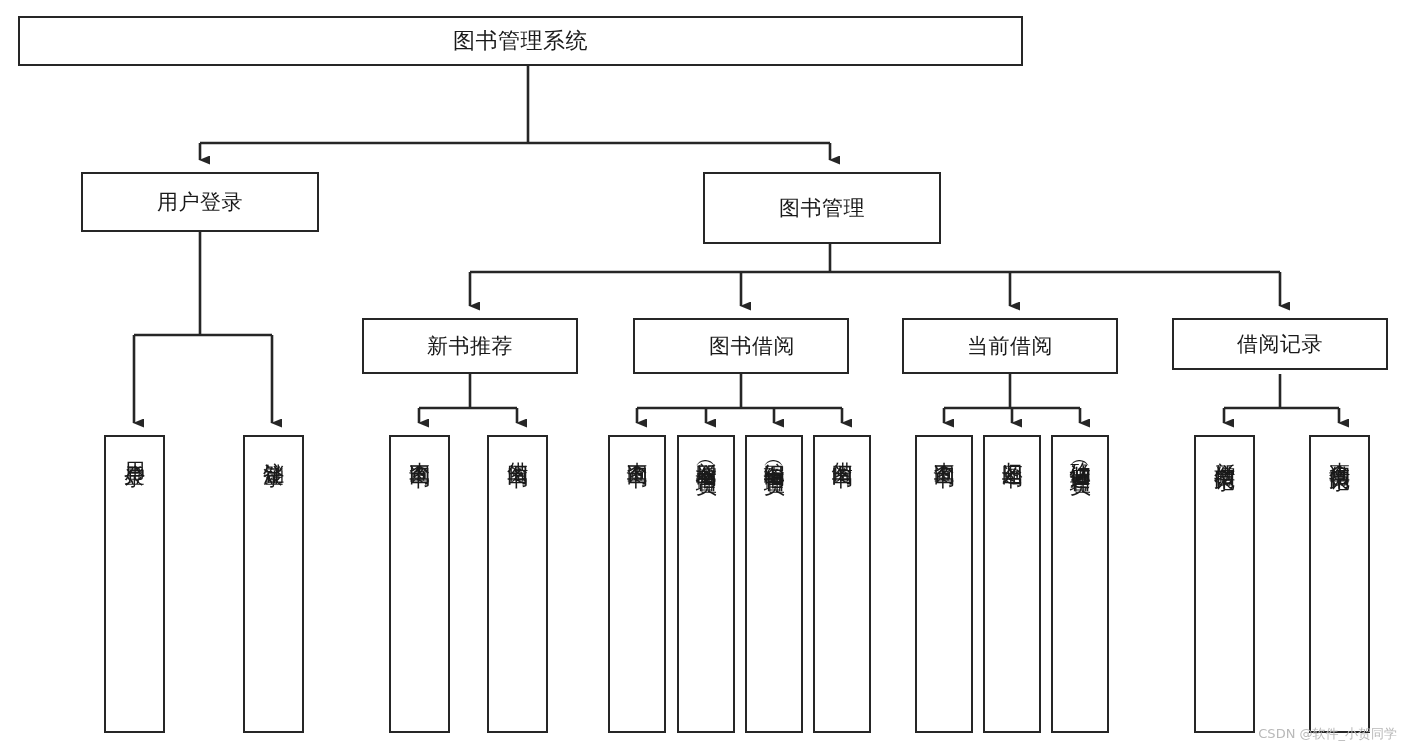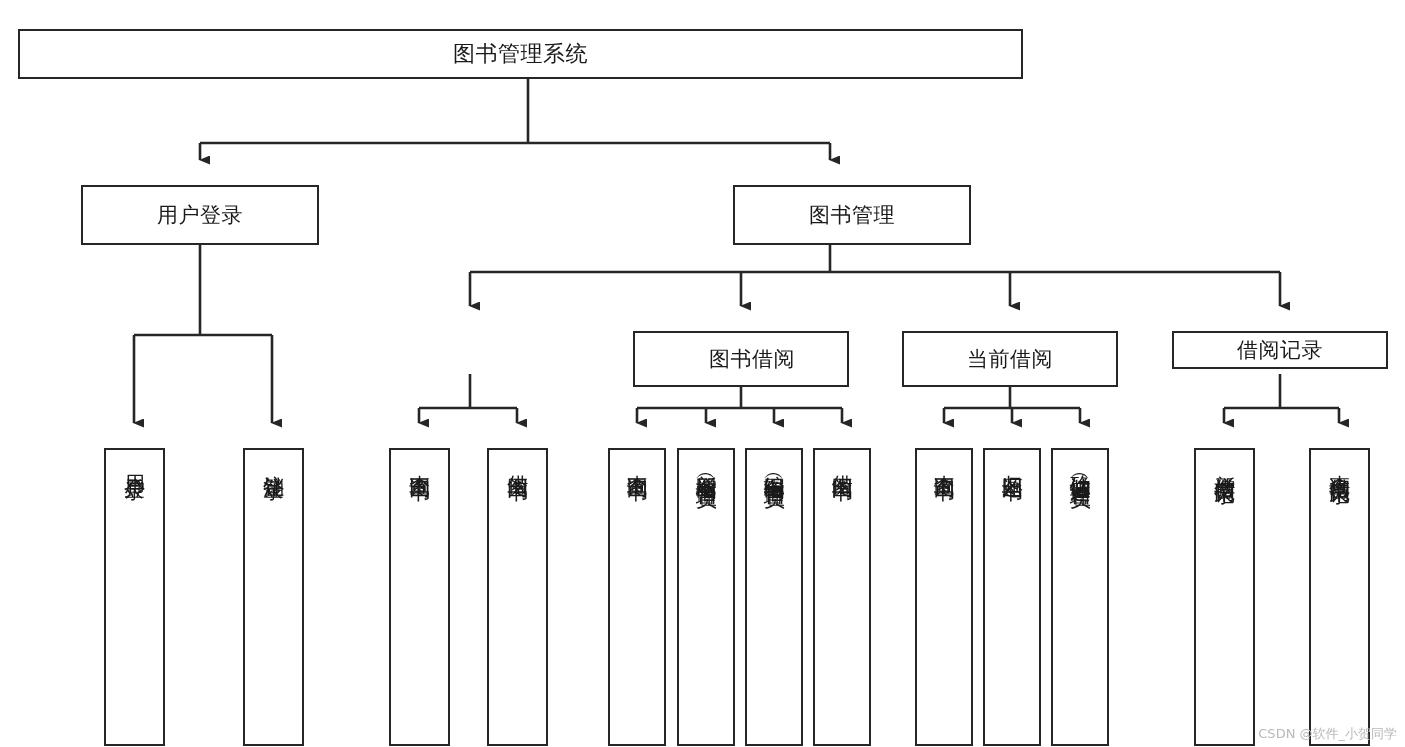--- a/index.html
+++ b/index.html
@@ -28,21 +28,20 @@
   .node {
     position: absolute;
     box-sizing: border-box;
     border: 2px solid #262626;
     background: #ffffff;
     display: flex;
     align-items: center;
     justify-content: center;
     color: #1a1a1a;
     z-index: 2;
-    margin-top: 13px;
   }
   .node-label {
     display: block;
     text-align: center;
     line-height: 1.18;
     letter-spacing: 0.5px;
   }
   
   .node.horiz .node-label {
     font-size: 21px;
@@ -133,31 +132,34 @@
     </g>
   </svg>
 
   <div class="node root horiz" style="left:18px; top:16px; width:1005px; height:50px;">
     <span class="node-label">图书管理系统</span>
   </div>
 
   <div class="node horiz" style="left:81px; top:172px; width:238px; height:60px;">
     <span class="node-label">用户登录</span>
   </div>
-  <div class="node horiz" style="left:733px; top:172px; width:238px; height:60px;">
+  <div class="node horiz" style="left:703px; top:172px; width:238px; height:72px;">
     <span class="node-label">图书管理</span>
   </div>
 
+  <div class="node horiz" style="left:362px; top:318px; width:216px; height:56px;">
+    <span class="node-label">新书推荐</span>
+  </div>
   <div class="node horiz" style="left:633px; top:318px; width:216px; height:56px;padding-left:22px;">
     <span class="node-label">图书借阅</span>
   </div>
   <div class="node horiz" style="left:902px; top:318px; width:216px; height:56px;justify-content:center;">
     <span class="node-label">当前借阅</span>
   </div>
-  <div class="node horiz" style="left:1172px; top:318px; width:216px; height:38px;">
+  <div class="node horiz" style="left:1172px; top:318px; width:216px; height:52px;">
     <span class="node-label">借阅记录</span>
   </div>
 
   <div class="node vert" style="left:104px; top:435px; width:61px; height:298px;">
     <span class="node-label">用户登录</span>
   </div>
   <div class="node vert" style="left:243px; top:435px; width:61px; height:298px;">
     <span class="node-label">注销登录</span>
   </div>
   <div class="node vert" style="left:389px; top:435px; width:61px; height:298px;">

